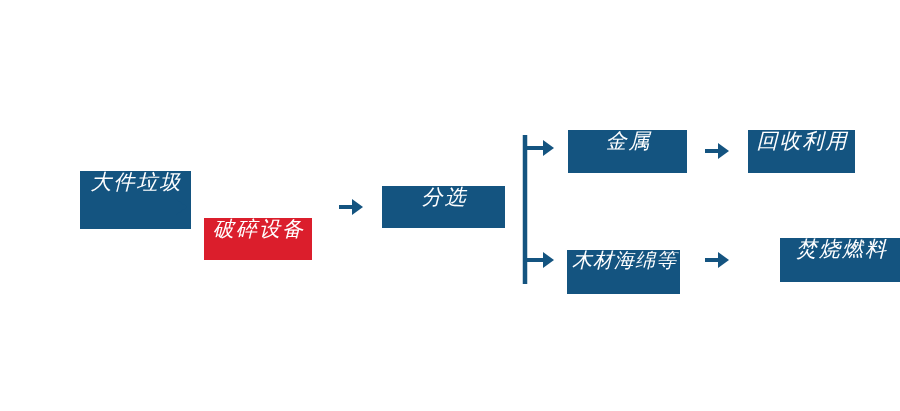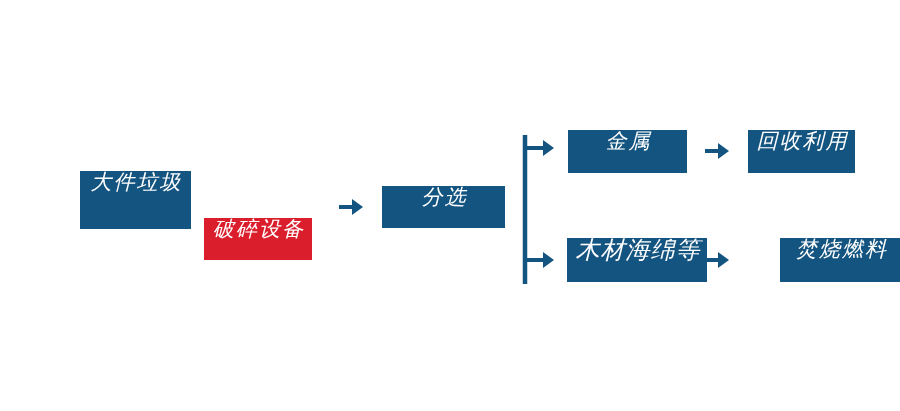--- a/index.html
+++ b/index.html
@@ -81,21 +81,21 @@
 
   <svg class="arrow" style="left:703px; top:140px;" width="28" height="22" viewBox="0 0 28 22">
     <line x1="2" y1="11" x2="17" y2="11" stroke-width="4"></line>
     <polygon points="15,3 26,11 15,19"></polygon>
   </svg>
 
   <div class="node" style="left:748px; top:130px; width:107px; height:43px;">
     <span>回收利用</span>
   </div>
 
-  <div class="node" style="left:567px; top:238px; width:140px; height:44px; font-size:24px; letter-spacing:1px;">
+  <div class="node" style="left:567px; top:250px; width:113px; height:44px; font-size:20px; letter-spacing:1px;">
     <span>木材海绵等</span>
   </div>
 
   <svg class="arrow" style="left:703px; top:249px;" width="28" height="22" viewBox="0 0 28 22">
     <line x1="2" y1="11" x2="17" y2="11" stroke-width="4"></line>
     <polygon points="15,3 26,11 15,19"></polygon>
   </svg>
 
   <div class="node" style="left:780px; top:238px; width:122px; height:44px;">
     <span>焚烧燃料</span>

